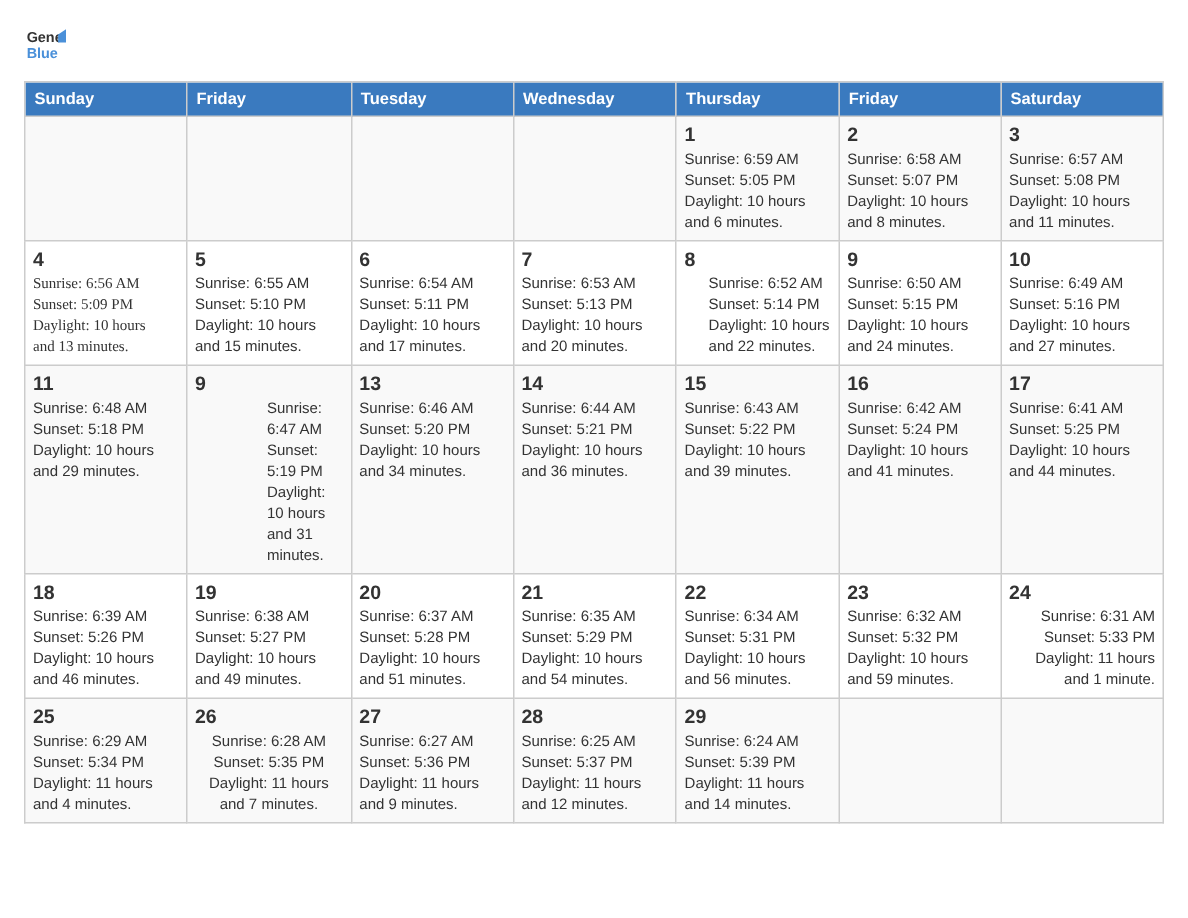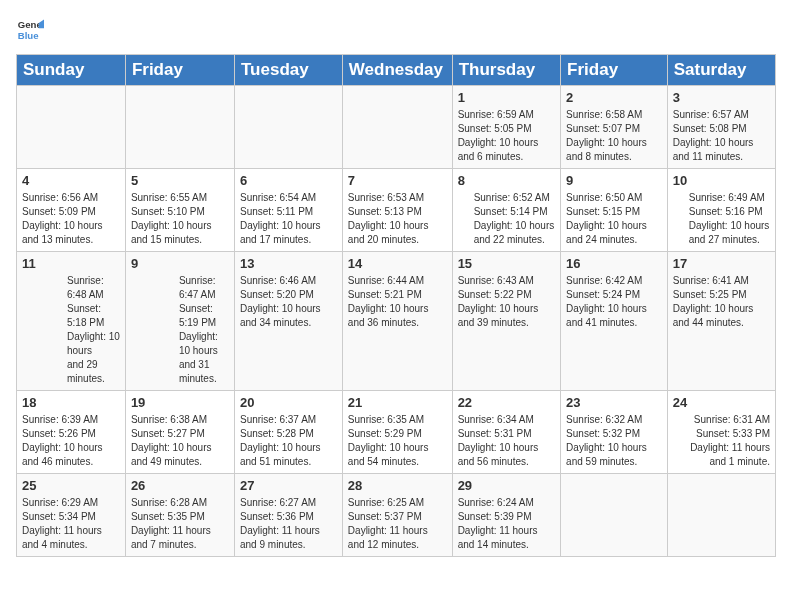--- a/index.html
+++ b/index.html
@@ -40,21 +40,21 @@
     table {
       width: 100%;
       border-collapse: collapse;
       font-size: 11px;
     }
     thead tr th {
       background-color: #3a7abf;
       color: #fff;
       text-align: left;
       padding: 5px 6px;
-      font-size: 17px;
+      font-size: 11px;
       font-weight: bold;
       border: 1px solid #ccc;
     }
     tbody tr td {
       border: 1px solid #ccc;
       vertical-align: top;
       padding: 4px 5px;
       height: 80px;
       width: 110px;
       color: #333;
@@ -138,21 +138,21 @@
           <div class="day-num">3</div>
           <div class="day-info" style="white-space: pre-line;">Sunrise: 6:57 AM
 Sunset: 5:08 PM
 Daylight: 10 hours
 and 11 minutes.</div>
         </td>
       </tr>
       <tr>
         <td>
           <div class="day-num">4</div>
-          <div class="day-info" style="white-space: pre-line;">Sunrise: 6:56 AM
+          <div class="day-info" style="white-space: pre-line; font-family: Liberation Serif, serif;">Sunrise: 6:56 AM
 Sunset: 5:09 PM
 Daylight: 10 hours
 and 13 minutes.</div>
         </td>
         <td>
           <div class="day-num">5</div>
           <div class="day-info" style="white-space: pre-line;">Sunrise: 6:55 AM
 Sunset: 5:10 PM
 Daylight: 10 hours
 and 15 minutes.</div>
@@ -180,30 +180,30 @@
         </td>
         <td>
           <div class="day-num">9</div>
           <div class="day-info" style="white-space: pre-line;">Sunrise: 6:50 AM
 Sunset: 5:15 PM
 Daylight: 10 hours
 and 24 minutes.</div>
         </td>
         <td>
           <div class="day-num">10</div>
-          <div class="day-info" style="white-space: pre-line; margin-left: 16px;">Sunrise: 6:49 AM
+          <div class="day-info" style="white-space: pre-line;">Sunrise: 6:49 AM
 Sunset: 5:16 PM
 Daylight: 10 hours
 and 27 minutes.</div>
         </td>
       </tr>
       <tr>
         <td>
           <div class="day-num">11</div>
-          <div class="day-info" style="white-space: pre-line; margin-left: 45px;">Sunrise: 6:48 AM
+          <div class="day-info" style="white-space: pre-line;">Sunrise: 6:48 AM
 Sunset: 5:18 PM
 Daylight: 10 hours
 and 29 minutes.</div>
         </td>
         <td>
           <div class="day-num">9</div>
           <div class="day-info" style="white-space: pre-line; margin-left: 48px;">Sunrise: 6:47 AM
 Sunset: 5:19 PM
 Daylight: 10 hours
 and 31 minutes.</div>
@@ -298,21 +298,21 @@
       <tr>
         <td>
           <div class="day-num">25</div>
           <div class="day-info" style="white-space: pre-line;">Sunrise: 6:29 AM
 Sunset: 5:34 PM
 Daylight: 11 hours
 and 4 minutes.</div>
         </td>
         <td>
           <div class="day-num">26</div>
-          <div class="day-info" style="white-space: pre-line;">Sunrise: 6:28 AM
+          <div class="day-info" style="white-space: pre-line; text-align: center;">Sunrise: 6:28 AM
 Sunset: 5:35 PM
 Daylight: 11 hours
 and 7 minutes.</div>
         </td>
         <td>
           <div class="day-num">27</div>
           <div class="day-info" style="white-space: pre-line;">Sunrise: 6:27 AM
 Sunset: 5:36 PM
 Daylight: 11 hours
 and 9 minutes.</div>

